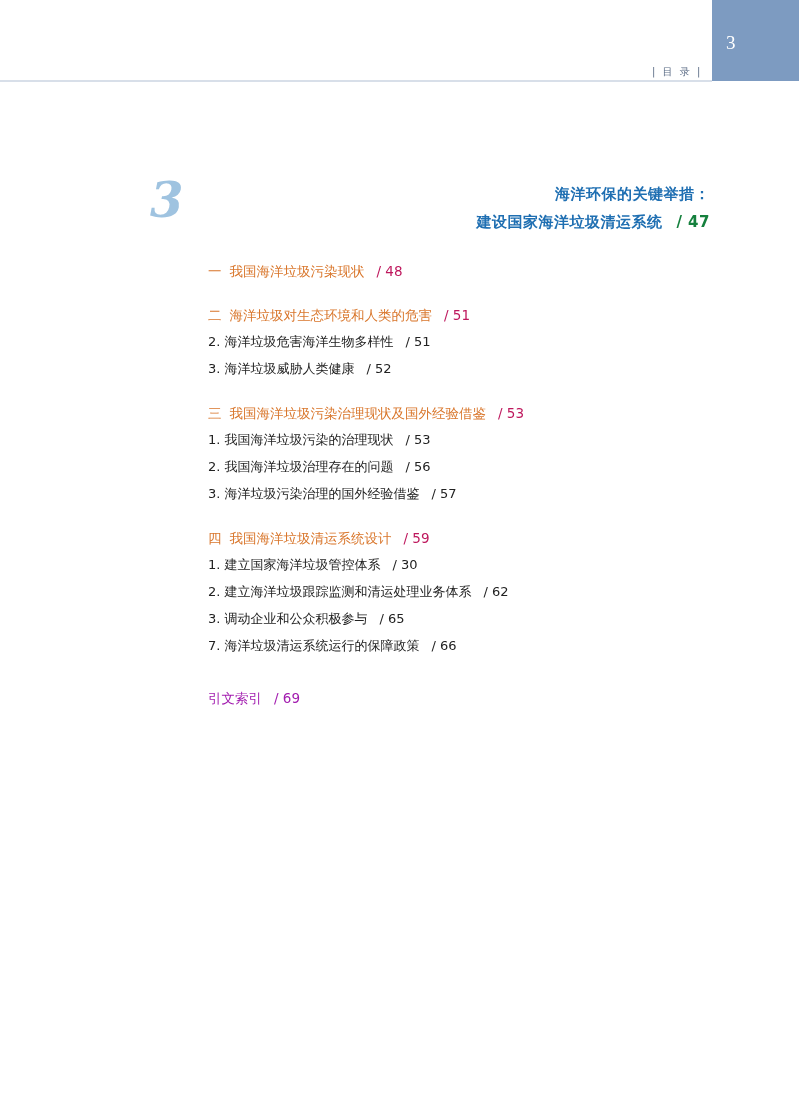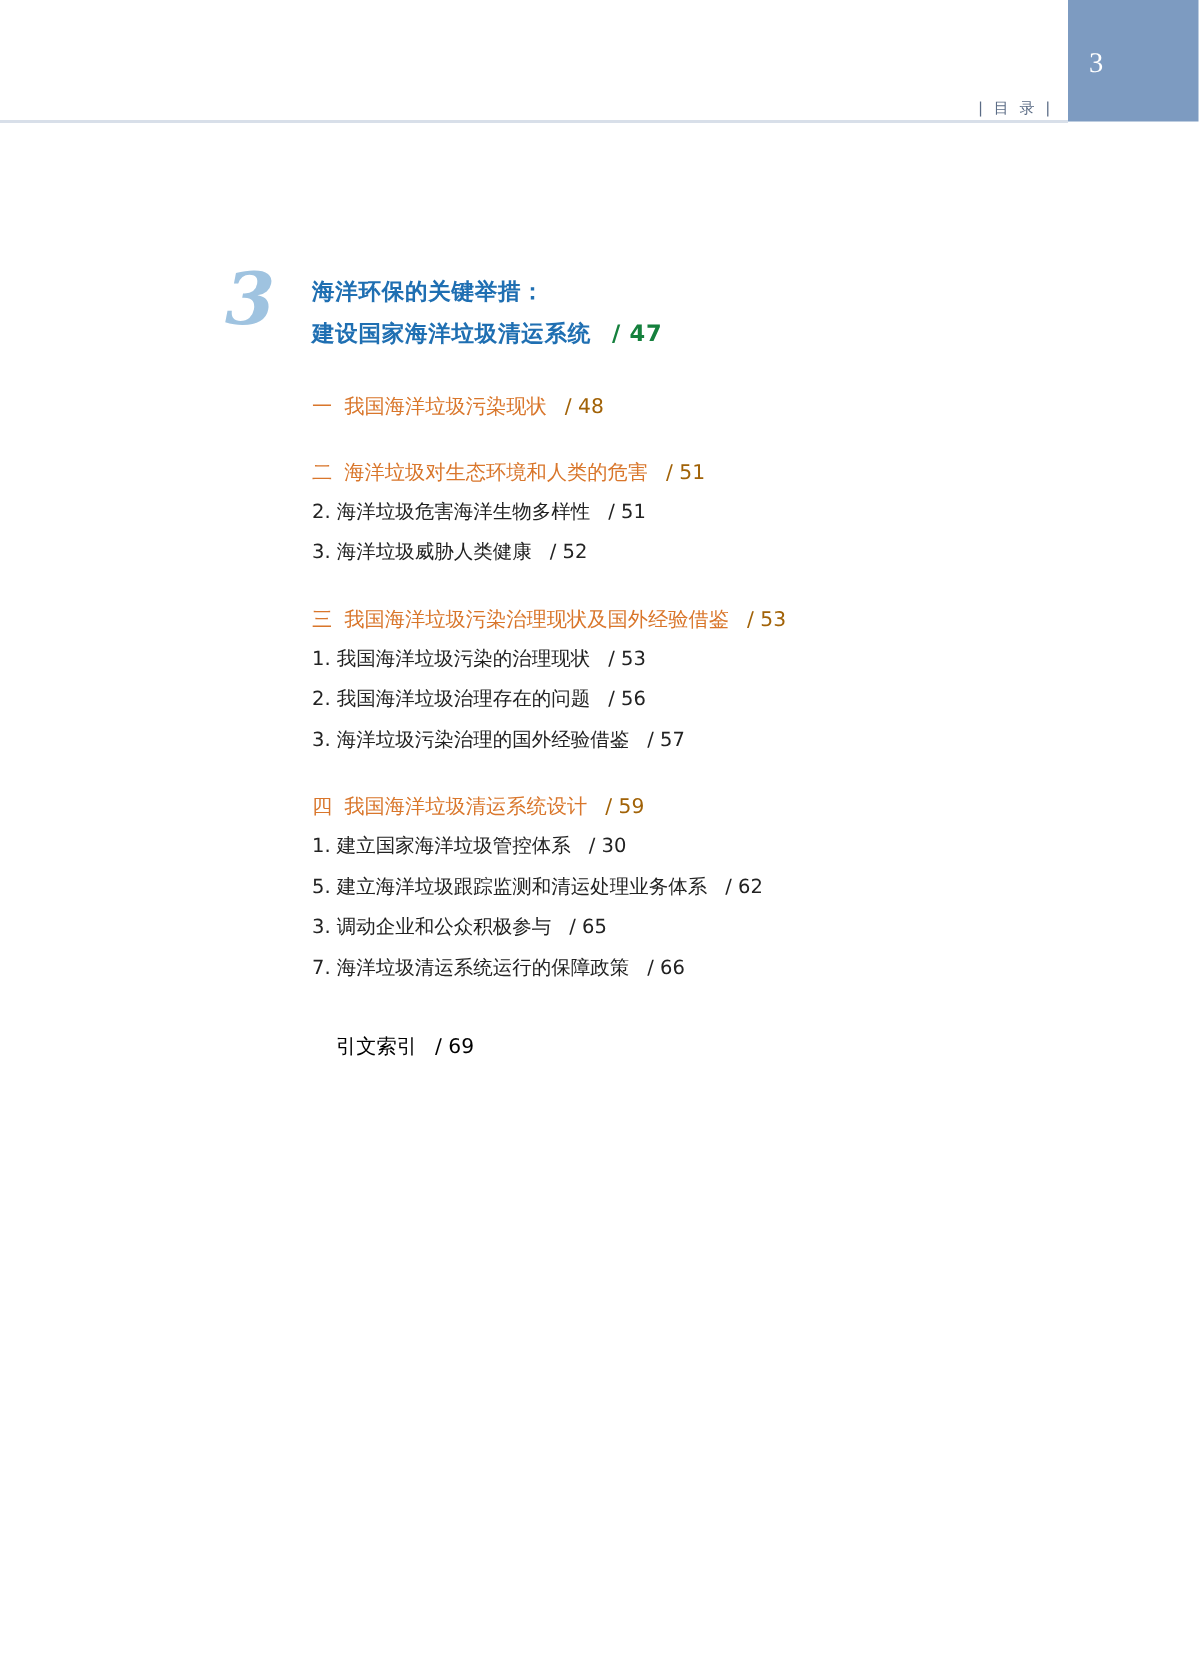--- a/index.html
+++ b/index.html
@@ -78,20 +78,21 @@
     font-weight: bold;
   }
   .chapter-title {
     margin-left: 58px;
     font-size: 15px;
     font-weight: bold;
     color: #1f6fb2;
     line-height: 28px;
     font-family: "DejaVu Sans", sans-serif;
     letter-spacing: 0.5px;
+    text-align: right;
   }
   .chapter-title .page-ref {
     color: #15803d;
     font-weight: bold;
     margin-left: 14px;
   }
 
   
   .toc {
     position: absolute;
@@ -109,42 +110,41 @@
     color: #d9762b;
     font-family: "DejaVu Sans", sans-serif;
     line-height: 26px;
     white-space: nowrap;
   }
   .section-title .marker {
     margin-right: 8px;
   }
   .section-title .page-ref {
     margin-left: 12px;
-    color: #a16207;
+    color: #be185d;
   }
 
   .sub-item {
     font-size: 13px;
     color: #222222;
     font-family: "DejaVu Sans", sans-serif;
     line-height: 27px;
     white-space: nowrap;
   }
   .sub-item .page-ref {
     margin-left: 12px;
     color: #222222;
   }
 
   .index-entry {
     margin-top: 26px;
     font-size: 13.5px;
-    color: #000000;
+    color: #a21caf;
     font-family: "DejaVu Sans", sans-serif;
     line-height: 26px;
-    margin-left: 16px;
   }
   .index-entry .page-ref {
     margin-left: 12px;
   }
 </style>
 </head>
 <body>
 
 <div class="page">
 
@@ -199,21 +199,21 @@
     </div>
 
     <div class="section">
       <div class="section-title">
         <span class="marker">四</span><span>我国海洋垃圾清运系统设计</span><span class="page-ref">/ 59</span>
       </div>
       <div class="sub-item">
         <span>1. 建立国家海洋垃圾管控体系</span><span class="page-ref">/ 30</span>
       </div>
       <div class="sub-item">
-        <span>5. 建立海洋垃圾跟踪监测和清运处理业务体系</span><span class="page-ref">/ 62</span>
+        <span>2. 建立海洋垃圾跟踪监测和清运处理业务体系</span><span class="page-ref">/ 62</span>
       </div>
       <div class="sub-item">
         <span>3. 调动企业和公众积极参与</span><span class="page-ref">/ 65</span>
       </div>
       <div class="sub-item">
         <span>7. 海洋垃圾清运系统运行的保障政策</span><span class="page-ref">/ 66</span>
       </div>
     </div>
 
     <div class="index-entry">

